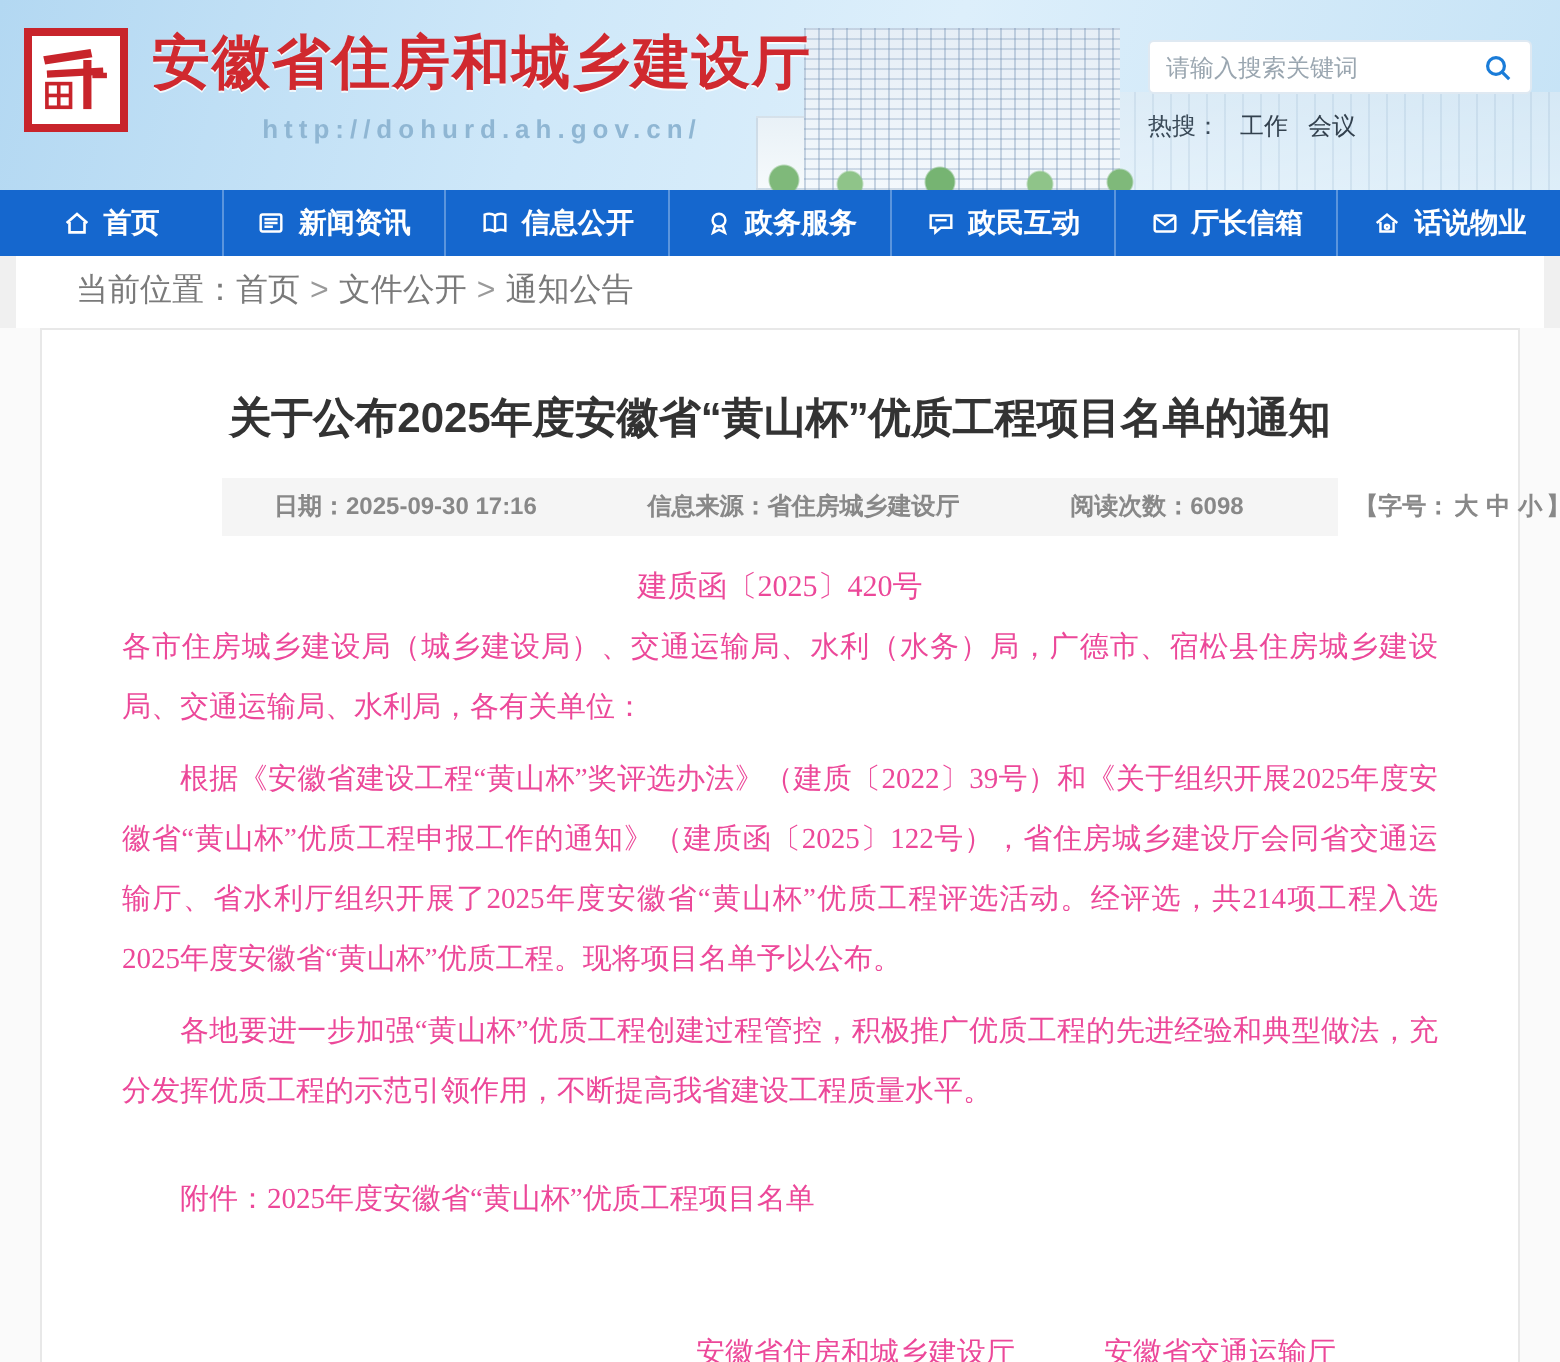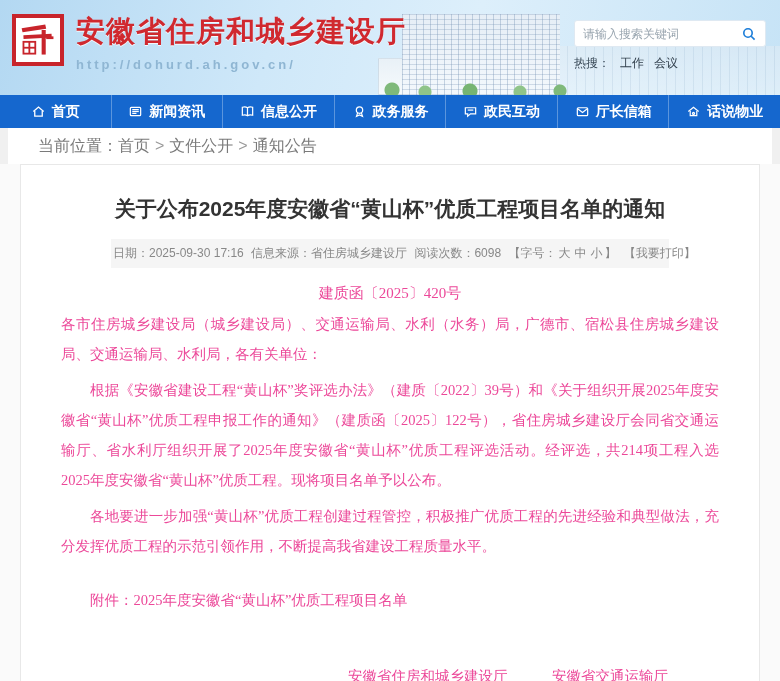--- a/index.html
+++ b/index.html
@@ -45,21 +45,21 @@
   .logo {
     width:52px; height:52px; background:#fff; border:4px solid #c8242b;
     display:flex; align-items:center; justify-content:center; margin-top:2px;
   }
   .brand-text { margin-left:12px; }
   .site-name {
     color:#d0292f; font-size:29px; font-weight:bold; letter-spacing:1px;
     text-shadow:0 1px 0 rgba(255,255,255,.8);
   }
   .site-url {
-    color:#8fb6d3; font-size:13px; font-weight:bold;
+    text-align:center; color:#8fb6d3; font-size:13px; font-weight:bold;
     letter-spacing:3px; margin-top:5px;
   }
   .search-area { position:absolute; right:14px; top:20px; width:192px; }
   .search-box {
     width:192px; height:27px; background:#fff; border:1px solid #dfe9f2; border-radius:3px;
     display:flex; align-items:center; padding:0 8px;
   }
   .search-input {
     border:none; outline:none; flex:1; font-size:12px; color:#a21caf; background:transparent;
     font-family:"Liberation Sans", sans-serif;
@@ -92,21 +92,21 @@
     margin:0 20px; height:550px; background:#fff;
     border:1px solid #e8e8e8; border-bottom:none; padding:0 40px;
   }
   .article-title {
     margin-top:30px; text-align:center; font-size:21px; font-weight:bold; color:#333;
   }
   .meta-bar {
     width:558px; margin:16px auto 0; background:#f5f5f5; padding:6px 0;
     text-align:center; font-size:12px; color:#888; white-space:nowrap;
   }
-  .meta-group { margin:0 2px; }
+  .meta-group { margin:0 26px;font-weight:bold; }
   .meta-bar a { color:#888; text-decoration:none; cursor:pointer; }
   .meta-bar .fslink { margin:0 2px; }
 
   .doc-body { font-family:"Liberation Serif", serif; color:#ec4899; }
   .doc-number { text-align:center; font-size:15px; margin-top:16px; }
   .body-p { font-size:14.5px; line-height:2.07; text-align:justify; margin-top:6px; }
   .indent { text-indent:2em; }
   .attachment { margin-top:24px; cursor:pointer; }
 
   .sign-block { width:320px; margin:52px 51px 0 auto; font-size:14.5px; }

